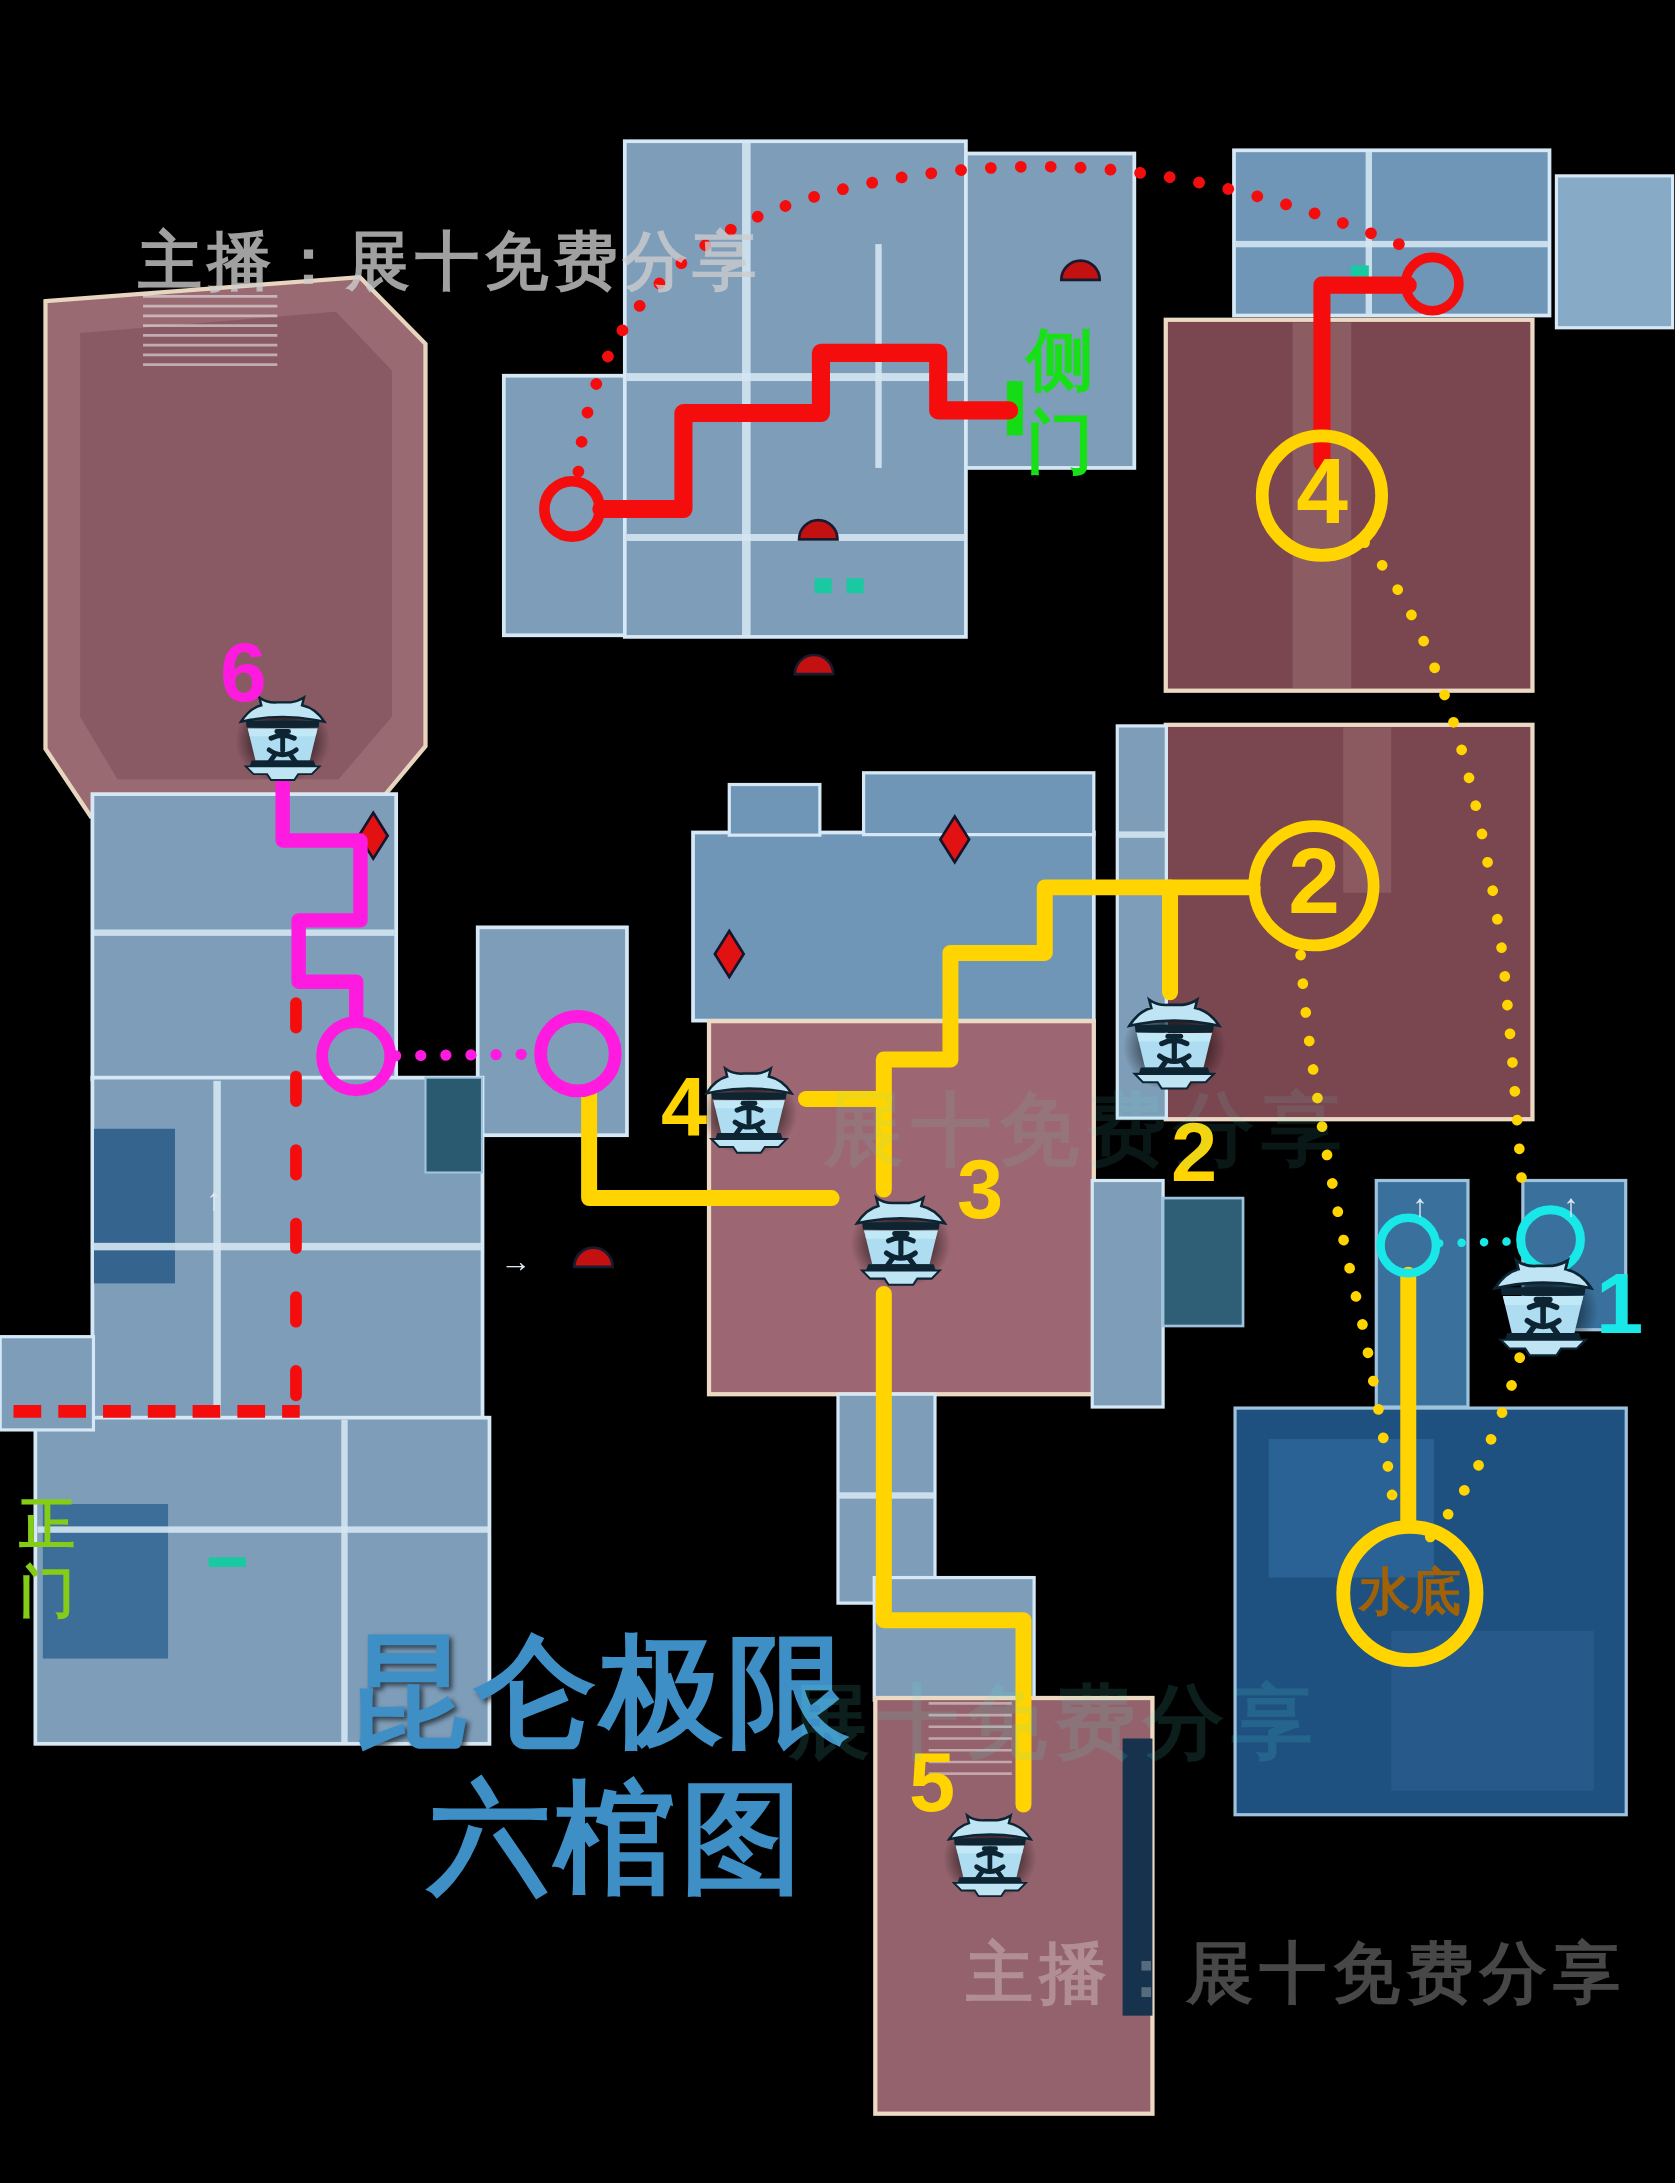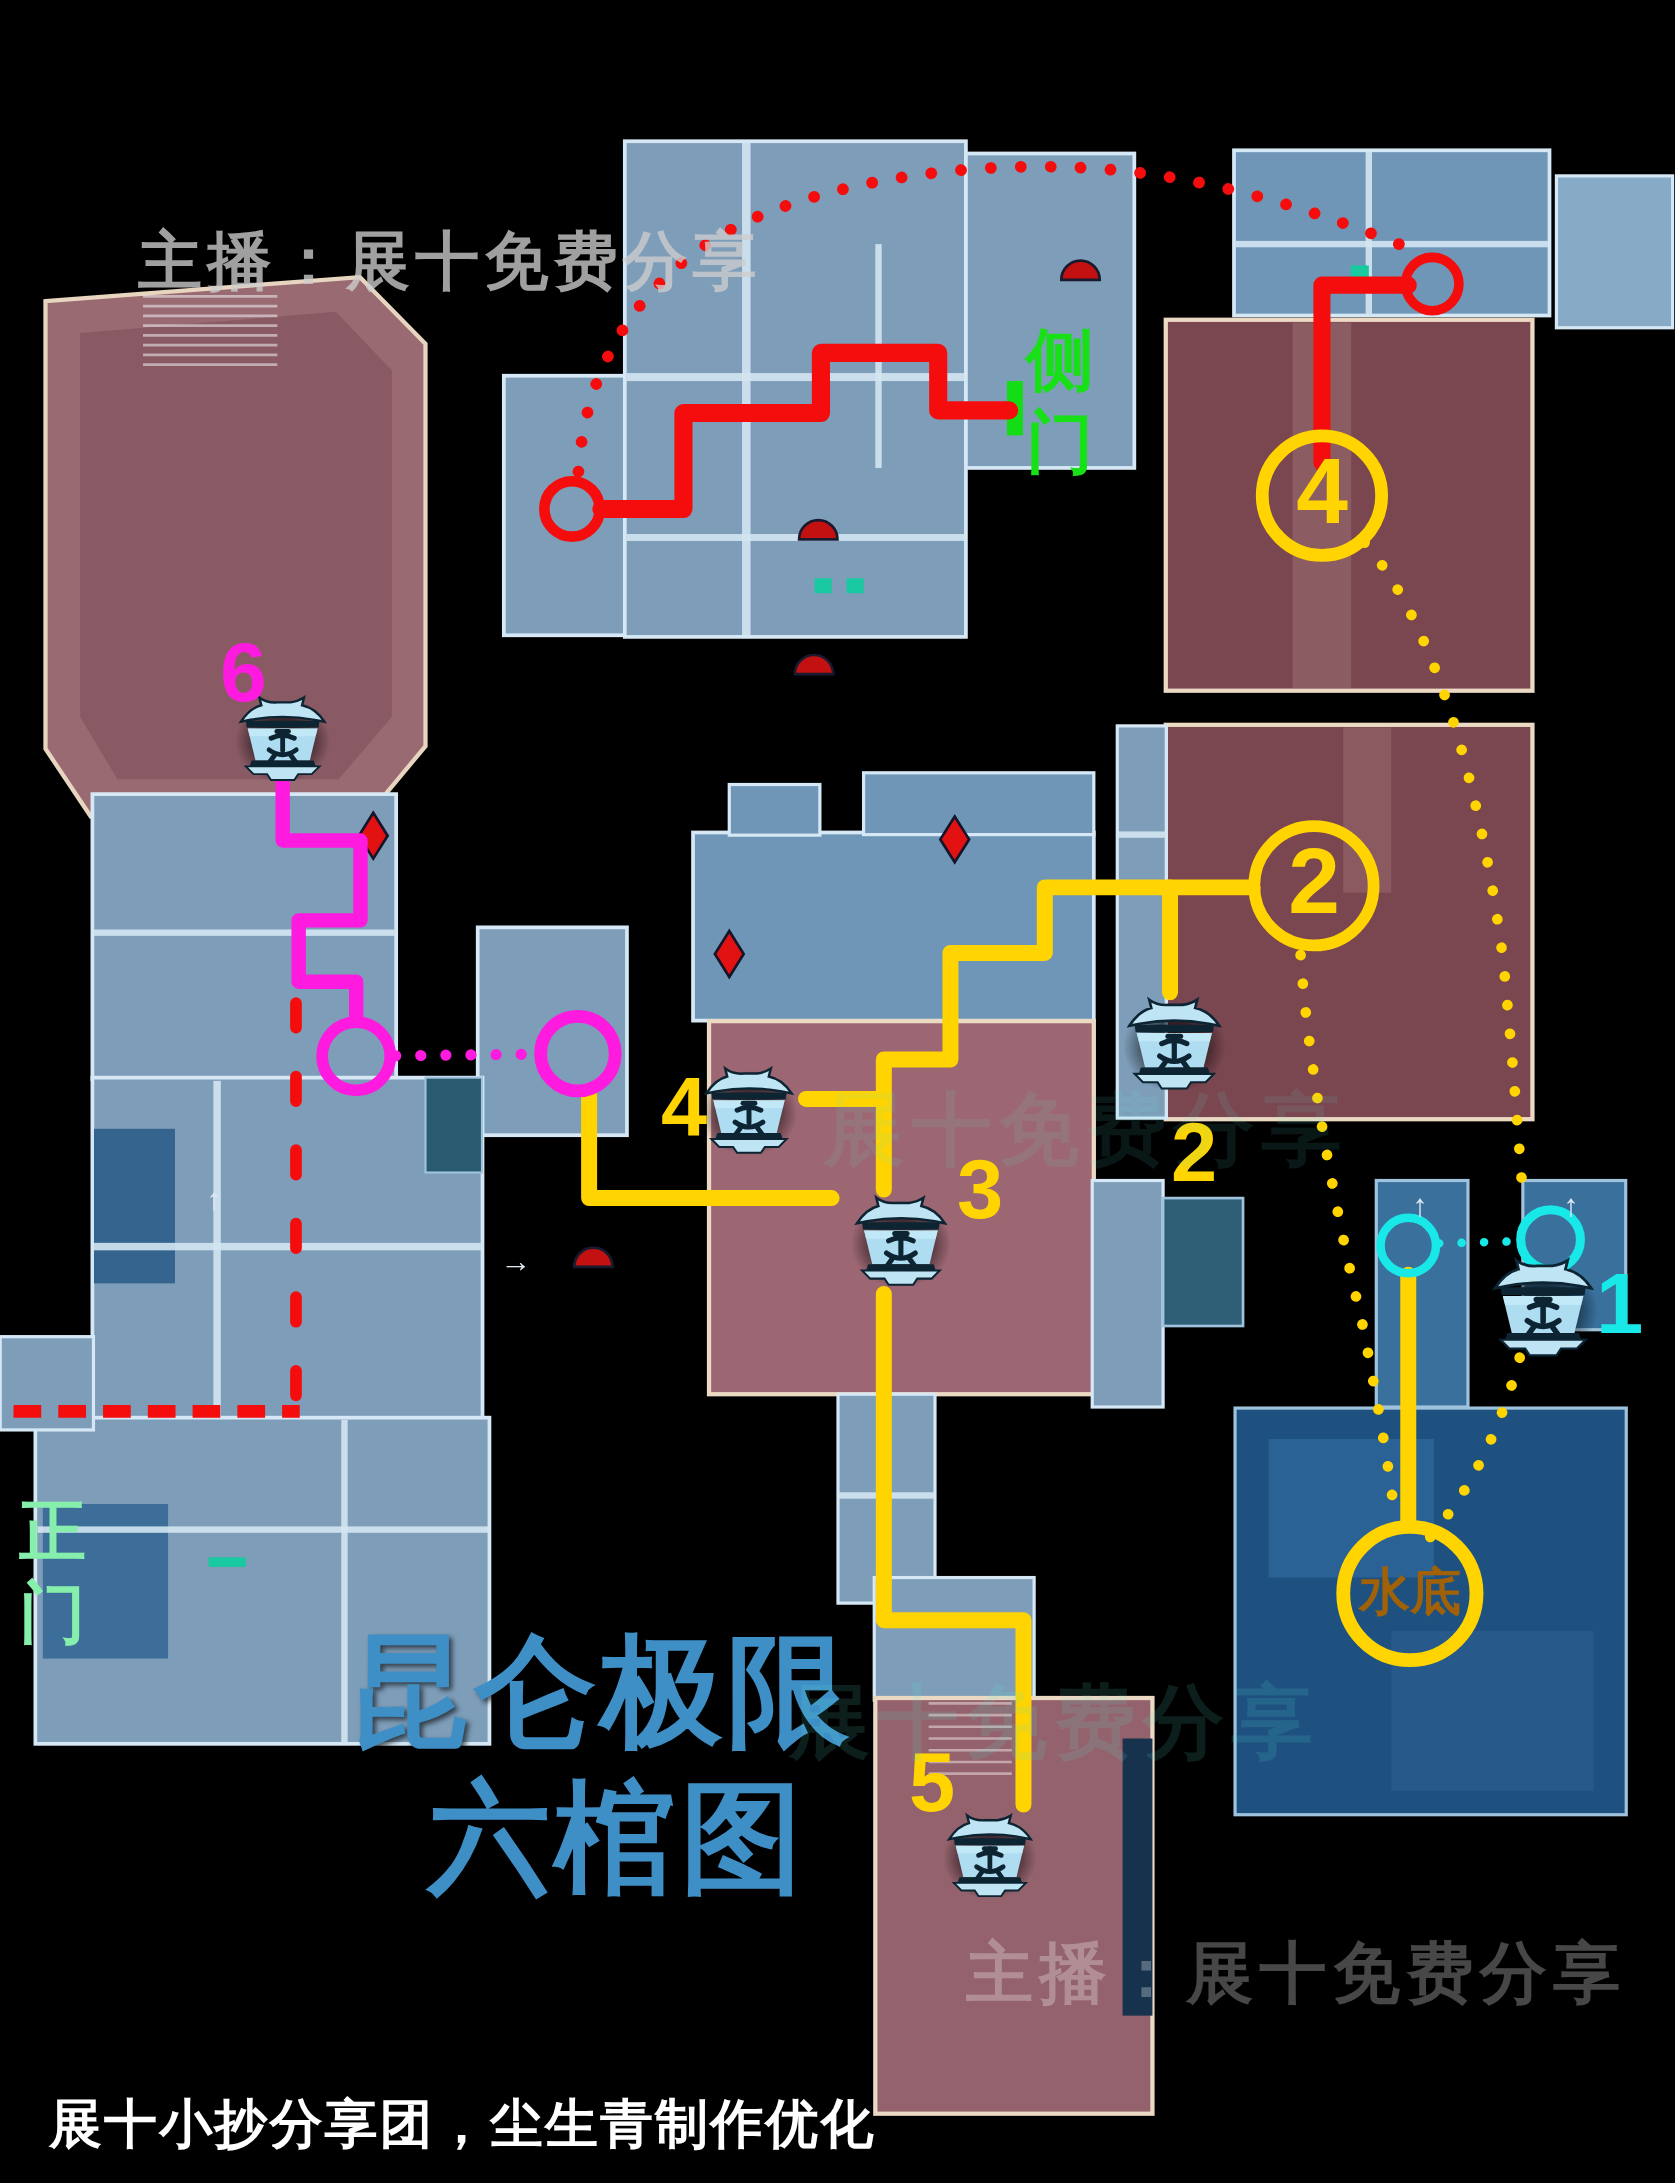--- a/index.html
+++ b/index.html
@@ -9,21 +9,21 @@
   #map{position:absolute;left:0;top:0;}
   #labels{position:absolute;left:0;top:0;width:1409px;height:2183px;pointer-events:none;}
   .lbl{position:absolute;font-weight:bold;white-space:pre;line-height:1.05;}
   .stack{white-space:normal;width:1.06em;word-break:break-all;text-align:left;line-height:1.22;}
   .wm-top{font-size:64px;letter-spacing:5.3px;color:rgba(205,205,205,0.78);}
   .wm-bottom{font-size:67px;letter-spacing:6.4px;color:rgba(255,255,255,0.28);}
   .ghost{color:#5eead4;letter-spacing:7.5px;}
   .title{font-size:122px;letter-spacing:4.3px;color:#3f8fc7;text-shadow:3.2px 3.2px 5.3px rgba(0,0,0,0.6);}
   .credit{font-size:53px;color:#ffffff;letter-spacing:2.1px;}
   .side-door{font-size:68px;color:#17e017;}
-  .main-door{font-size:67px;color:#86efac;}
+  .main-door{font-size:56px;color:#84cc16;}
 </style>
 </head>
 <body>
 
 <div id="stage">
 
   <svg id="map" width="1676" height="2183" viewBox="0 0 3144 4096">
     <defs>
       <radialGradient id="cglow">
         <stop offset="0%" stop-color="rgba(0,0,0,0.88)"></stop>
@@ -173,21 +173,20 @@
   <div id="labels">
     <div class="lbl wm-top" style="left:138px;top:228px;">主播：展十免费分享</div>
 
     <div class="lbl side-door stack" style="left:1026px;top:318px;">侧门</div>
 
     <div class="lbl main-door stack" style="left:19px;top:1490px;">正门</div>
 
     <div class="lbl title" style="left:348px;top:1627px;">昆仑极限</div>
     <div class="lbl title" style="left:428px;top:1774px;">六棺图</div>
 
-    <div class="lbl credit" style="left:49px;top:2096px;">展十小抄分享团，尘生青制作优化</div>
 
     <div class="lbl wm-bottom" style="left:966px;top:1938px;">主播：展十免费分享</div>
   <div class="lbl" style="left: 1322px; top: 496px; font-size: 93px; color: rgb(255, 212, 0); transform: translate(-50%, -54%);">4</div>
       <div class="lbl" style="left: 1314px; top: 886px; font-size: 93px; color: rgb(255, 212, 0); transform: translate(-50%, -54%);">2</div>
       <div class="lbl" style="left: 1410px; top: 1594px; font-size: 51px; color: #a16207; transform: translate(-50%, -54%);">水底</div>
       <div class="lbl" style="left: 1596px; top: 1259px; font-size: 85px; color: rgb(24, 232, 232);">1</div>
       <div class="lbl" style="left: 1171px; top: 1109px; font-size: 83px; color: rgb(255, 212, 0);">2</div>
       <div class="lbl" style="left: 957px; top: 1146px; font-size: 83px; color: rgb(255, 212, 0);">3</div>
       <div class="lbl" style="left: 661px; top: 1064px; font-size: 83px; color: rgb(255, 212, 0);">4</div>
       <div class="lbl" style="left: 909px; top: 1739px; font-size: 83px; color: rgb(255, 212, 0);">5</div>

